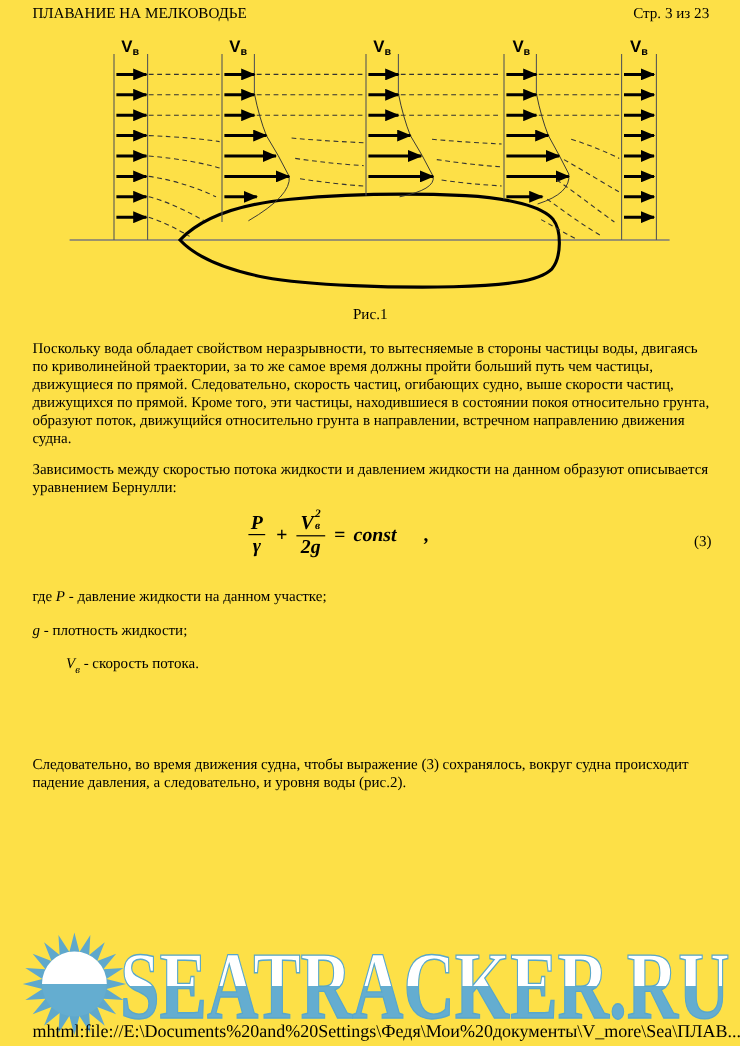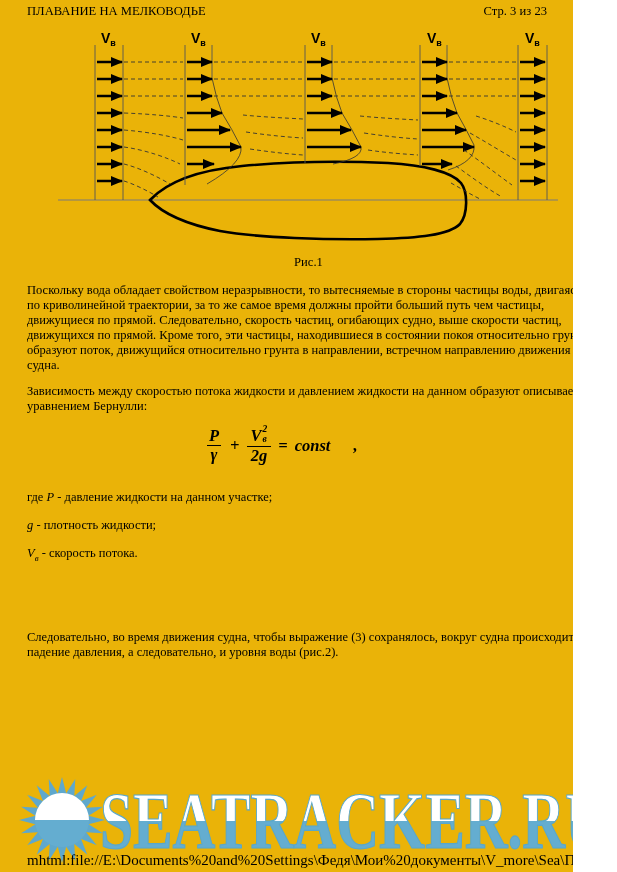--- a/index.html
+++ b/index.html
@@ -1,29 +1,29 @@
 <!DOCTYPE html>
 <html><head>
 <meta charset="utf-8">
 <style>
   html,body{margin:0;padding:0;background:#fff;}
-  .page{position:relative;width:573px;height:872px;background:#eab308;
+  .page{position:relative;width:617px;height:872px;background:#fde047;
         font-family:"Liberation Serif",serif;color:#000;overflow:hidden;}
 
   .hdr{position:absolute;top:4px;left:27px;right:26px;display:flex;
        justify-content:space-between;font-size:12.6px;}
 
   .fig{position:absolute;top:28px;left:0;}
   .cap{position:absolute;top:255px;left:0;width:617px;text-align:center;font-size:12.6px;}
 
   .para{position:absolute;left:27px;width:566px;font-size:12.5px;line-height:14.9px;}
   #p1{top:283px;} #p2{top:384px;} #p3{top:586px;} #p4{top:630px;}
 
   .defline{position:absolute;left:27px;font-size:12.5px;}
-  #d1{top:490px;} #d2{top:518px;} #d3{top:546px;}
+  #d1{top:490px;} #d2{top:518px;} #d3{top:546px;margin-left:28px;}
   .sym{font-style:italic;}
   .defline sub{font-style:italic;font-size:9px;}
 
   .eqrow{position:absolute;top:424px;left:27px;width:566px;height:58px;}
   .eq{position:absolute;left:178px;top:2px;display:flex;align-items:center;gap:7px;
       font-style:italic;font-weight:bold;font-size:16.5px;}
   .frac{display:inline-flex;flex-direction:column;align-items:center;line-height:1.12;}
   .frac .num{padding:0 4px;}
   .frac .den{border-top:1.4px solid #000;padding:0 4px;}
   .vwrap{display:inline-flex;align-items:center;}

